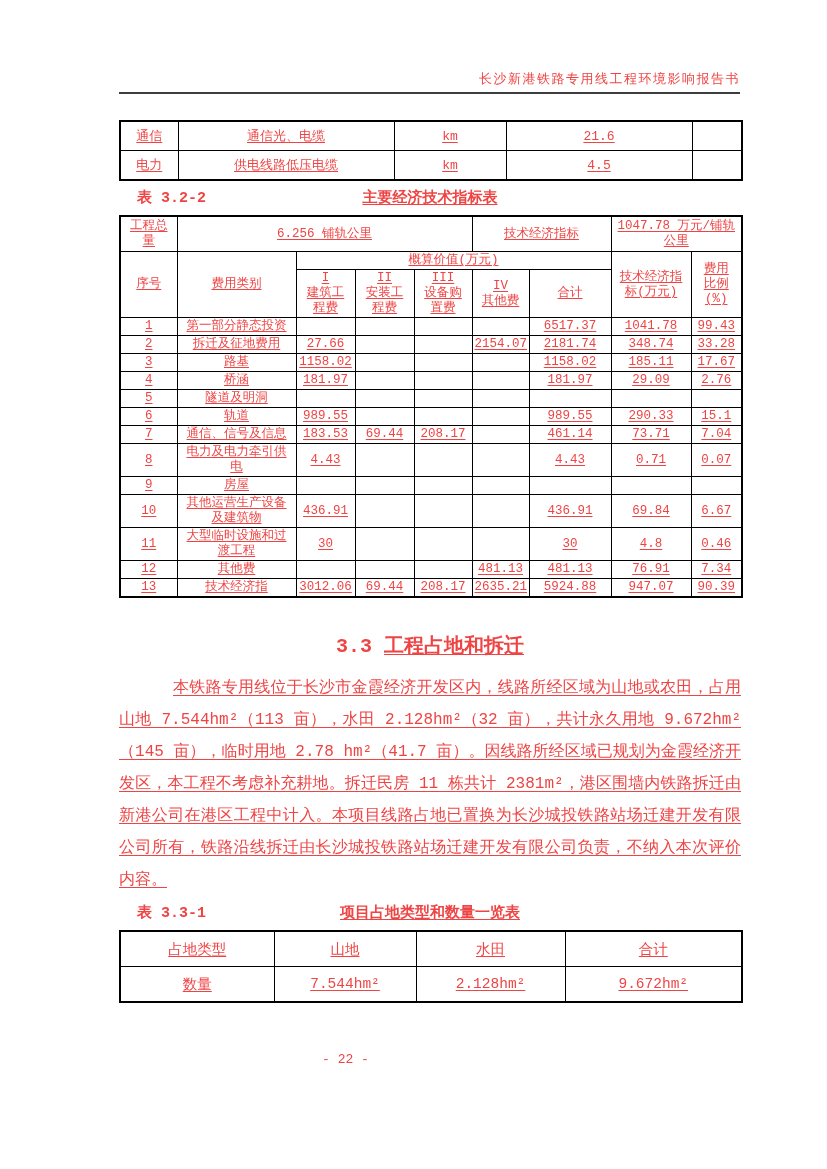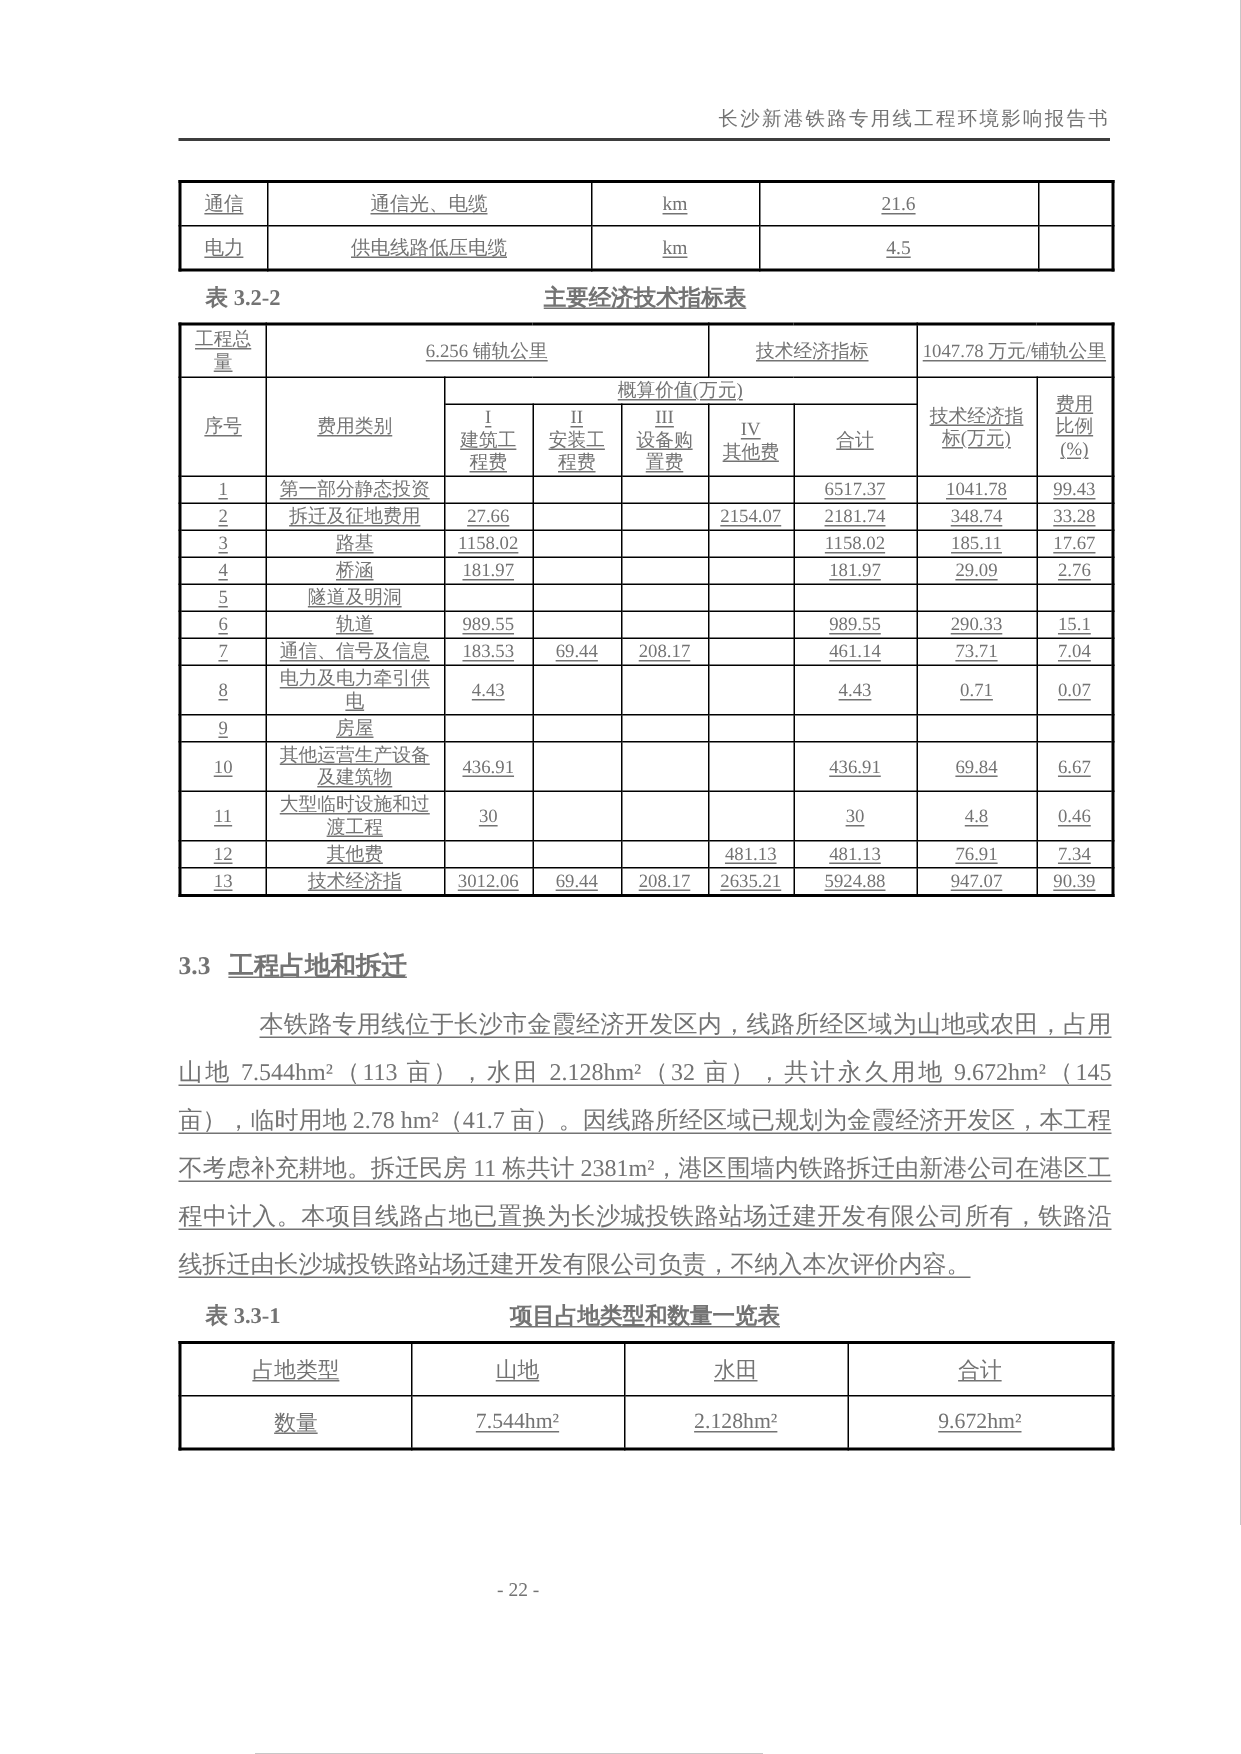--- a/index.html
+++ b/index.html
@@ -1,22 +1,22 @@
 <!DOCTYPE html>
 <html><head>
 <meta charset="utf-8">
 <style>
   html,body { margin:0; padding:0; background:#9e9e9e; }
   .page {
     position:relative;
     width:827px; height:1169px;
     margin:0 auto;
     background:#ffffff;
-    color:#737373;
-    font-family:Liberation Serif, serif;
+    color:#ef4444;
+    font-family:Liberation Mono, monospace;
     overflow:hidden;
   }
   
   .page-header {
     margin:0 87px 0 119px;
     padding-top:70px;
     padding-bottom:4px;
     border-bottom:2px solid #3d3d3d;
     text-align:right;
     font-size:13px;
@@ -52,21 +52,21 @@
     font-weight:bold;
     font-size:15px;
     line-height:20px;
   }
   .cap-label { position:absolute; left:18px; }
 
   .main-tbl { font-size:12.5px; line-height:15px; }
   .main-tbl td { height:15px; }
   .summary-row td { height:32px; }
 
-  .sec-heading { margin-top:34px; font-size:17px; font-weight:bold; }
+  .sec-heading { margin-top:34px; font-size:20px; font-weight:bold;text-align:center; }
   .sec-num { margin-right:12px; }
 
   .body-para {
     width:622px;
     margin:13px 0 0 0;
     font-size:16px;
     line-height:32px;
     text-align:justify;
     text-indent:54px;
     text-decoration:underline;

